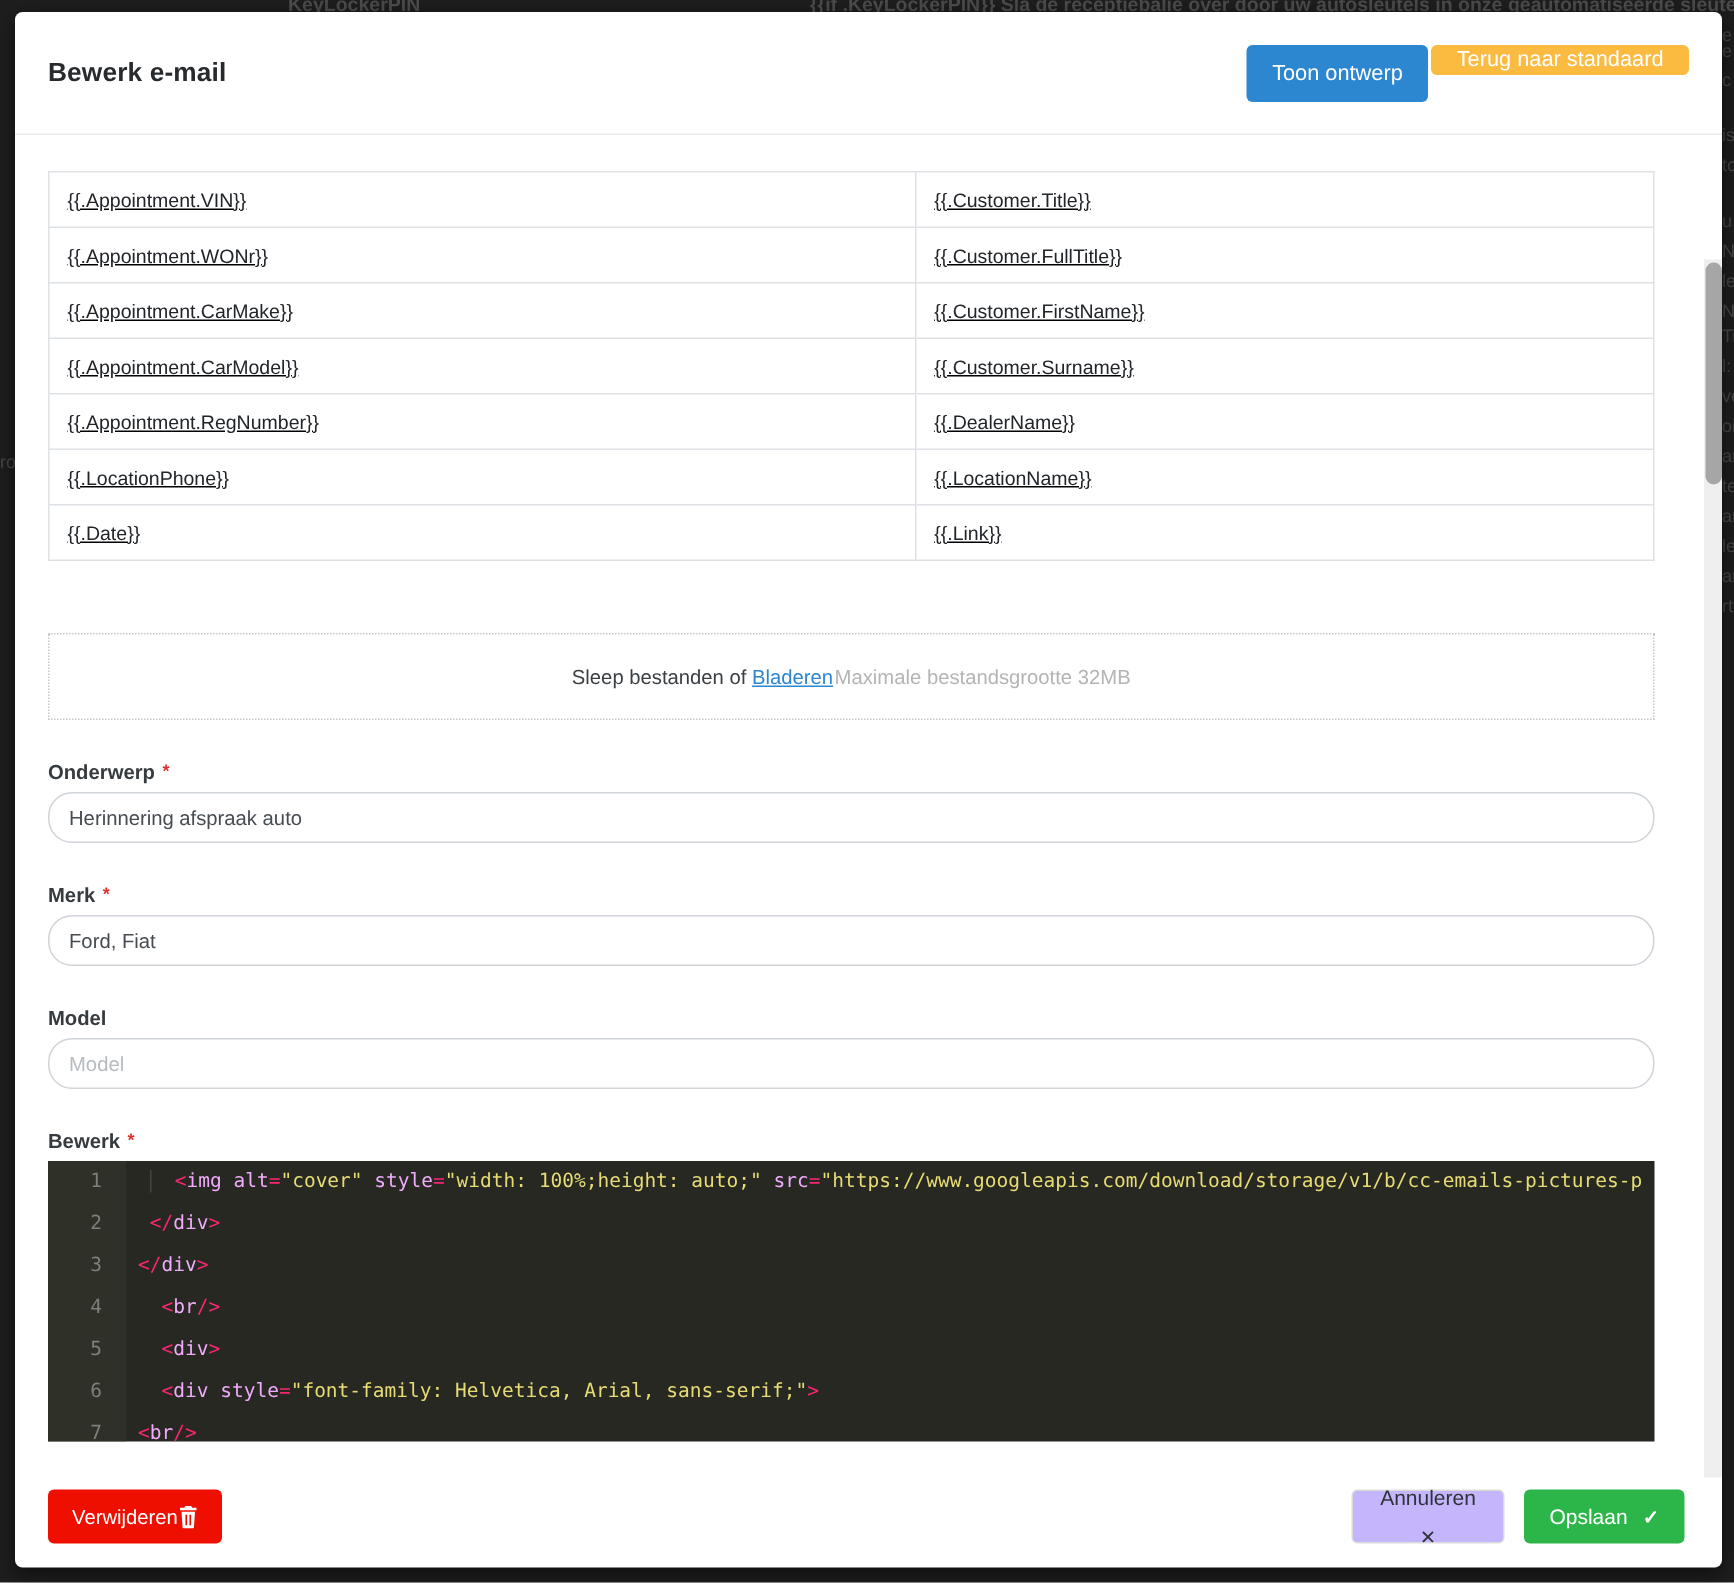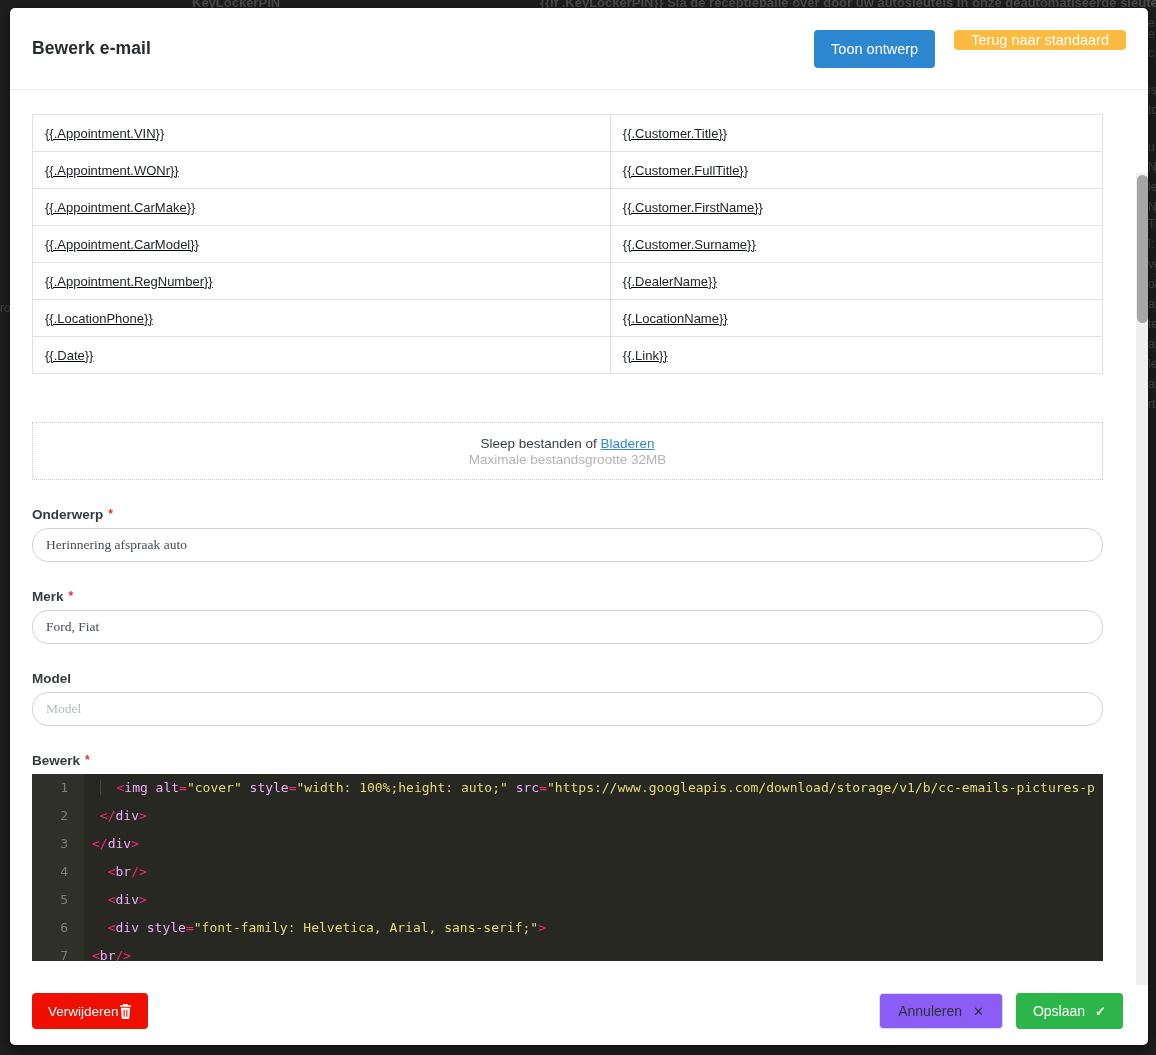--- a/index.html
+++ b/index.html
@@ -19,55 +19,55 @@
     position:absolute; left:10px; top:8px; width:1138px; height:1037px;
     background:#ffffff; border-radius:5px; overflow:hidden;
     box-shadow:0 4px 14px rgba(0,0,0,.55);
     display:flex; flex-direction:column;
   }
   .modal-header {
     flex:0 0 82px; display:flex; align-items:center;
     padding:0 22px; border-bottom:1px solid #e9ecef;
   }
   .modal-title { font-size:17.5px; font-weight:700; color:#272b2e; letter-spacing:.1px; }
-  .header-actions { margin-left:auto; display:flex; gap:19px; }
+  .header-actions { margin-left:auto; display:flex; gap:2px; }
   .btn {
     border:none; border-radius:4px; font-family:inherit; cursor:pointer;
     display:inline-flex; align-items:center; justify-content:center;
   }
   .btn-blue  { background:#2d86d0; color:#fff; height:38px; padding:0 17px; font-size:14.5px; }
   .btn-amber { background:#fbba40; color:#fff; height:20px; padding:0 17px; font-size:14.5px; }
 
   .modal-body { flex:1 1 auto; position:relative; padding:24px 45px 0 22px; overflow:hidden; }
 
   
   table.ph-table { width:100%; border-collapse:collapse; table-layout:fixed;text-decoration:underline; }
   .ph-table td {
     border:1px solid #dee2e6; height:37px; padding:0 12px;
     font-size:13px; color:#212529; background:#fff;
   }
   .ph-table td:first-child { width:54%; }
 
   
   .dropzone {
     margin-top:48px; height:58px; border:1px dotted #c8c8c8; background:#fff;
-    display:flex; flex-direction:column; align-items:center; justify-content:center;
+    display:flex; flex-direction:row; align-items:center; justify-content:center;
     gap:1px; cursor:pointer;
   }
   .dz-line { font-size:13.5px; color:#3a3f44; }
   .dz-link { color:#2d86d0; text-decoration:underline; cursor:pointer; }
   .dz-hint { font-size:13.5px; color:#b4b4b4; }
 
   
   .field { margin-top:27px; }
   .field-label { font-size:13.5px; font-weight:700; color:#363b3f; }
   .req { color:#e03131; font-size:12px; vertical-align:top; margin-left:5px; }
   .text-input {
     margin-top:6px; width:100%; height:34px; border:1px solid #cfd4d9; border-radius:16px;
-    padding:0 13px; font-size:13.5px; color:#464c52; font-family:Liberation Serif, serif; background:#fff;
+    padding:0 13px; font-size:13.5px; color:#464c52; font-family:Liberation Sans, sans-serif; background:#fff;
     outline:none; display:block;
   }
   .text-input::placeholder { color:#b6bbc0; }
 
   
   .editor {
     margin-top:6px; height:187px; display:flex; overflow:hidden;
     background:#272822; cursor:text;
   }
   .gutter {
@@ -92,22 +92,22 @@
   .vscroll-thumb {
     position:absolute; top:2px; left:0.5px; width:11px; height:148px;
     background:#a6a6a6; border-radius:6px; cursor:grab;
   }
 
   
   .modal-footer {
     flex:0 0 60px; display:flex; align-items:center; padding:0 25px 8px 22px;
   }
   .btn-red   { background:#ef0f00; color:#fff; height:36px; padding:0 16px; font-size:13.5px; }
-  .btn-white { background:#8b5cf6; color:#2f3337; height:36px; padding:0 18px; font-size:14px; gap:11px;
-               border:1px solid #dbdbdb; }
+  .btn-white { background:#c4b5fd; color:#2f3337; height:36px; padding:0 18px; font-size:14px; gap:11px;
+               border:1px solid #dbdbdb;flex-direction:column; }
   .btn-green { background:#2cb64a; color:#fff; height:36px; padding:0 17px; font-size:14px; gap:10px; }
   .footer-right { margin-left:auto; display:flex; gap:13px; }
   .glyph-x { font-size:13px; color:#2f3337; }
   .glyph-check { font-size:13px; font-weight:700; color:#fff; }
 </style>
 </head>
 <body>
 
 <div id="backdrop">
     <span class="bd-frag top" style="left: 192px;">KeyLockerPIN</span>

